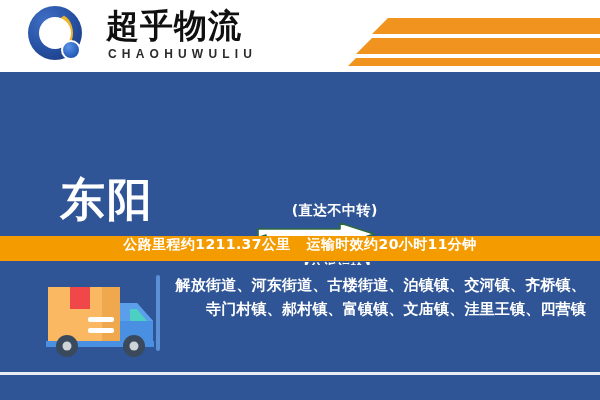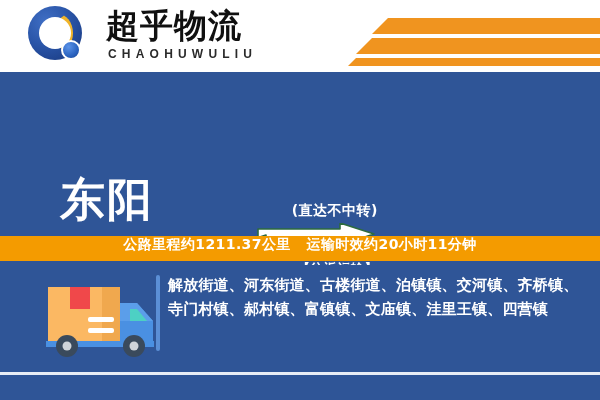--- a/index.html
+++ b/index.html
@@ -134,20 +134,21 @@
     width: 600px; height: 107px;
     background: #2f5597;
   }
   .truck {
     position: absolute; left: 42px; top: 12px;
     width: 120px; height: 82px;
   }
   .areas {
     position: absolute; left: 168px; top: 8px;
     width: 418px;
+    text-align: right;
   }
   .areas-accent {
     position: absolute; left: 156px; top: 10px;
     width: 4px; height: 76px;
     background: #5b8fd6;
     border-radius: 2px;
   }
   .areas-text {
     font-family: "DejaVu Sans", "Liberation Sans", sans-serif;
     font-size: 15px; font-weight: 700;

